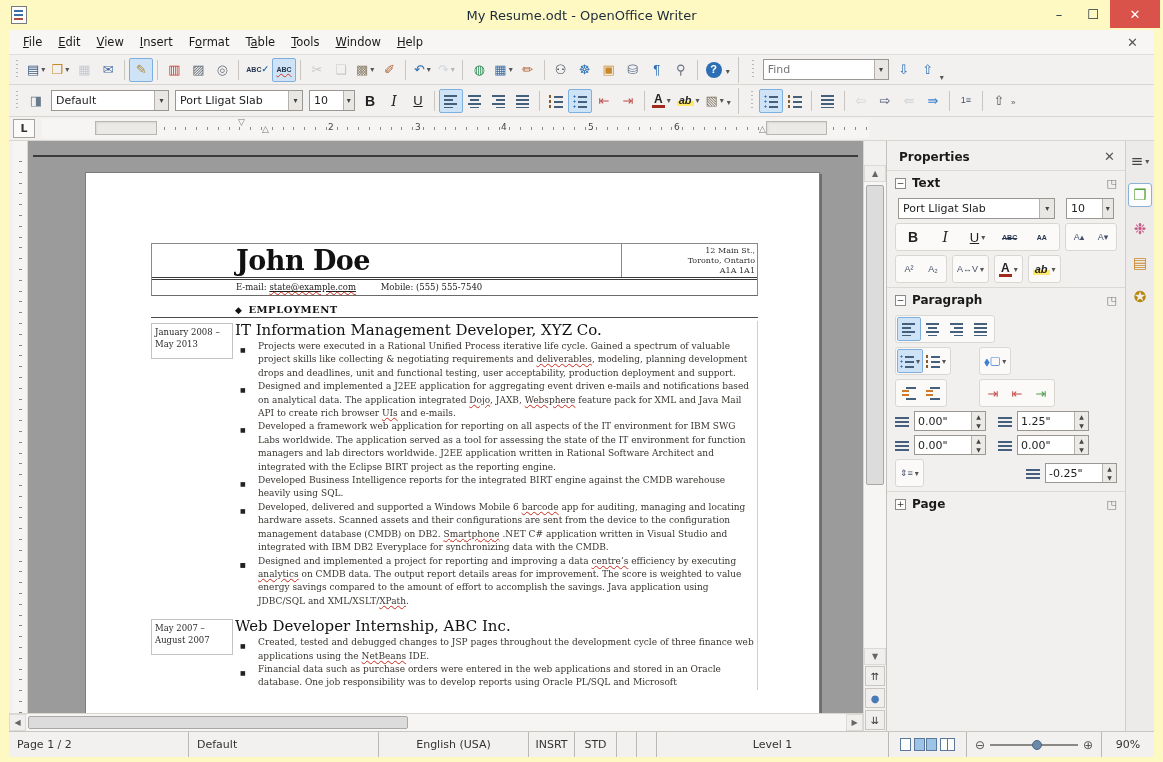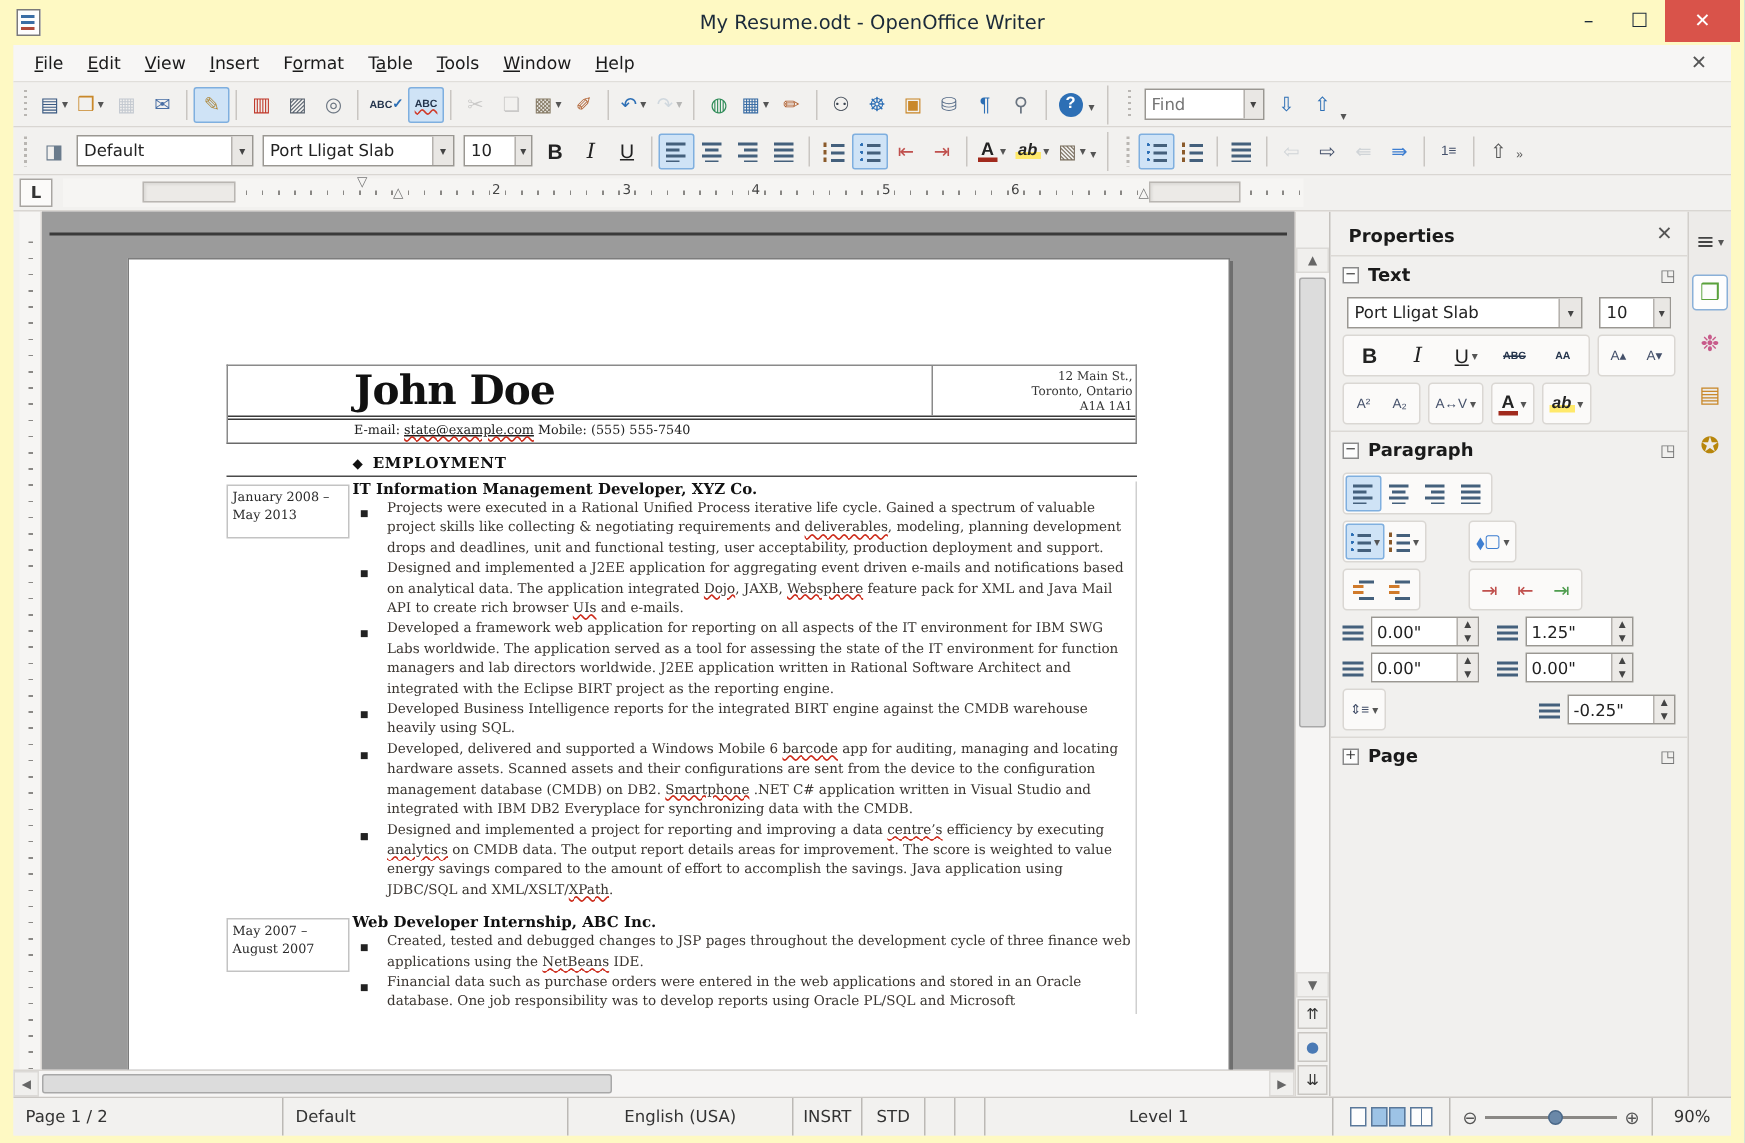--- a/index.html
+++ b/index.html
@@ -71,32 +71,32 @@
   .desk { flex:1; position:relative; background:#9b9b9b; overflow:hidden; }
   .pagetop-line { position:absolute; left:5px; right:5px; top:14px; height:2px; background:#3a3a3a; }
   .page { position:absolute; left:57px; top:31px; width:735px; height:900px; background:#fff; box-shadow:2px 2px 0 #6e6e6e; border:1px solid #7c7c7c; }
   
   .doc-body { position:absolute; left:65px; top:0; width:607px; font-family:"DejaVu Serif","Liberation Serif",serif; color:#2e2a28; }
   .hdr-box { margin-top:70px; border:1px solid #8a8a8a; border-bottom:1px solid #6a6a6a; }
   .hdr-row1 { display:flex; border-bottom:3px double #3a3a3a; }
   .hdr-name { flex:1; padding:2px 0 1px 84px; font-size:27px; font-weight:bold; letter-spacing:-.5px; color:#111; line-height:1.1; }
   .hdr-addr { width:136px; border-left:1px solid #8a8a8a; text-align:right; font-size:8px; line-height:10px; padding:2px 2px 1px 2px; color:#333; }
   .hdr-row2 { padding:2px 0 3px 84px; font-size:8.5px; color:#222; }
-  .hdr-row2 .mob { }
+  .hdr-row2 .mob { margin-left:22px; }
   .u-solid { text-decoration:underline; }
   .sq { text-decoration:underline wavy #cc2a1a 1px; }
   .sect-head { margin-top:7px; padding:1px 0 2px 84px; border-bottom:1px solid #4a4a4a; font-size:10px; font-weight:bold; color:#111; letter-spacing:.5px; }
   .sect-head .diamond { font-size:9px; margin-right:6px; color:#111; }
   .jobs { border-right:1px solid #cfcfcf; }
   .job { display:flex; margin-top:3px; }
   .job + .job { margin-top:9px; }
   .date-col { width:84px; flex:none; }
   .date-box { border:1px solid #c3c3c3; margin:2px 2px 0 0; padding:2px 3px 8px 3px; font-size:8.5px; line-height:12px; color:#2a2a2a; min-height:34px; }
   .job-main { flex:1; min-width:0; }
-  .job-title { font-size:10px; font-weight:bold; color:#111; margin-bottom:1px; }
+  .job-title { font-size:15px; font-weight:normal; color:#111; margin-bottom:1px; }
   .bullet { position:relative; padding-left:23px; font-size:9px; line-height:13.4px; color:#3a3530; }
   .bullet .bm { position:absolute; left:5px; top:3px; font-size:6px; color:#222; }
   
   .vscroll { width:23px; display:flex; flex-direction:column; background:#f2f1ef; border-left:1px solid #d9d6d2; }
   .vscroll .sp { height:24px; }
   .sbtn { height:17px; display:flex; align-items:center; justify-content:center; font-size:8px; color:#666; background:#f0efed; border:1px solid #dcdad7; }
   .vtrack { flex:1; position:relative; background:#f6f5f4; }
   .vthumb { position:absolute; left:2px; right:2px; top:3px; height:300px; background:#dcdcdc; border:1px solid #a8a8a8; border-radius:2px; }
   .navbtn { height:20px; display:flex; align-items:center; justify-content:center; font-size:10px; color:#333; background:#f0efed; border:1px solid #c9c6c2; margin:1px 1px; }
   .navbtn.circ { color:#4a7ab5; }
@@ -251,21 +251,21 @@
             <span class="glyph" style="color: rgb(106, 116, 128);">⚲</span>
           </button>
           <span class="tsep"></span>
           <button class="tbtn">
             <span class="glyph circle">?</span>
           </button>
           <button class="" style="border: 0px; background: none;"><span class="glyph ovf">▾</span></button>
         </span>
       <span class="tsep" style="height:26px;margin:0 8px"></span>
       <span class="grip"></span>
-      <span class="combo" style="width:80px">
+      <span class="combo" style="width:126px">
         <input placeholder="Find" style="">
         <span class="cdrop">▾</span>
       </span>
       <button class="tbtn">
           <span class="glyph" style="color:#2d6fb5">⇩</span>
         </button>
       <button class="tbtn">
           <span class="glyph" style="color:#2d6fb5">⇧</span>
         </button>
       <span class="ovf">▾</span>

